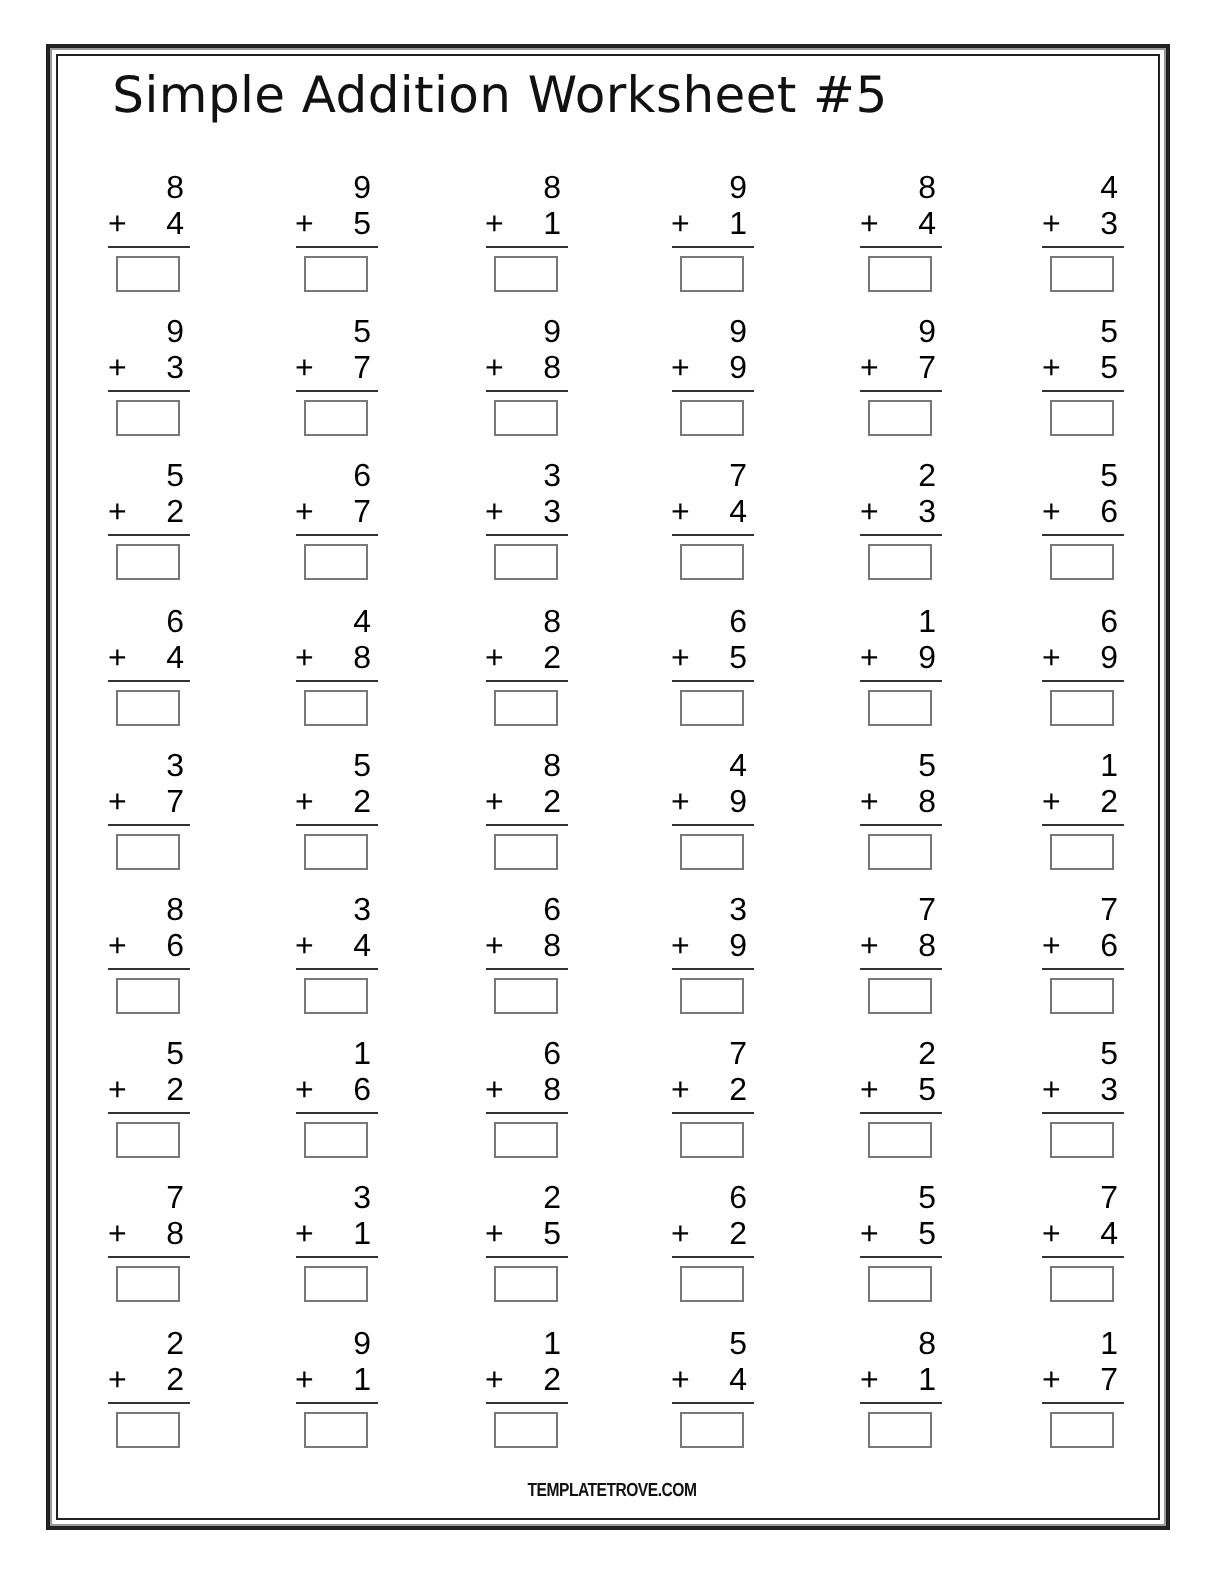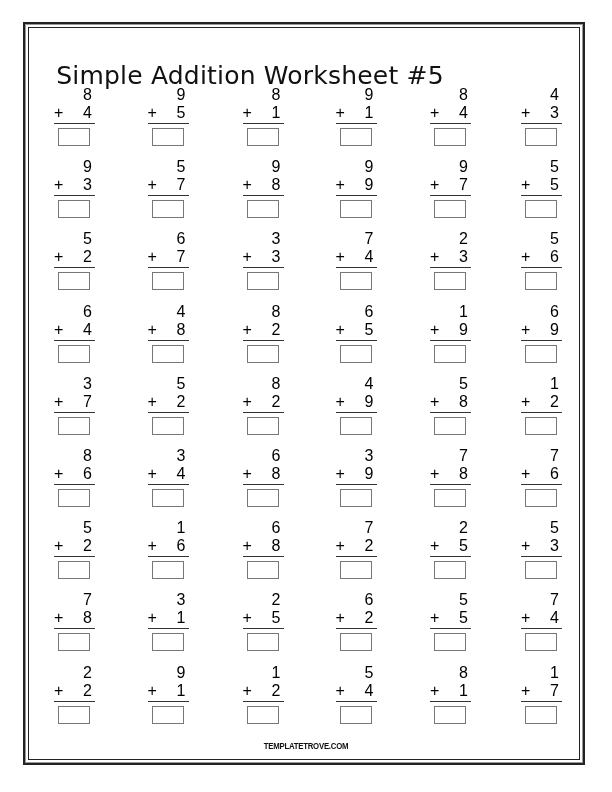--- a/index.html
+++ b/index.html
@@ -46,21 +46,20 @@
       position: absolute;
       left: 0;
       top: 33px;
       width: 500px;
       text-align: center;
       font-family: "DejaVu Sans", sans-serif;
       font-size: 25px;
       font-weight: normal;
       letter-spacing: 0.2px;
       color: #111;
-      margin-top: 28px;
     }
     .problem {
       position: absolute;
       width: 42px;
       height: 66px;
     }
     .top-num {
       position: absolute;
       right: 4px;
       top: 0;

